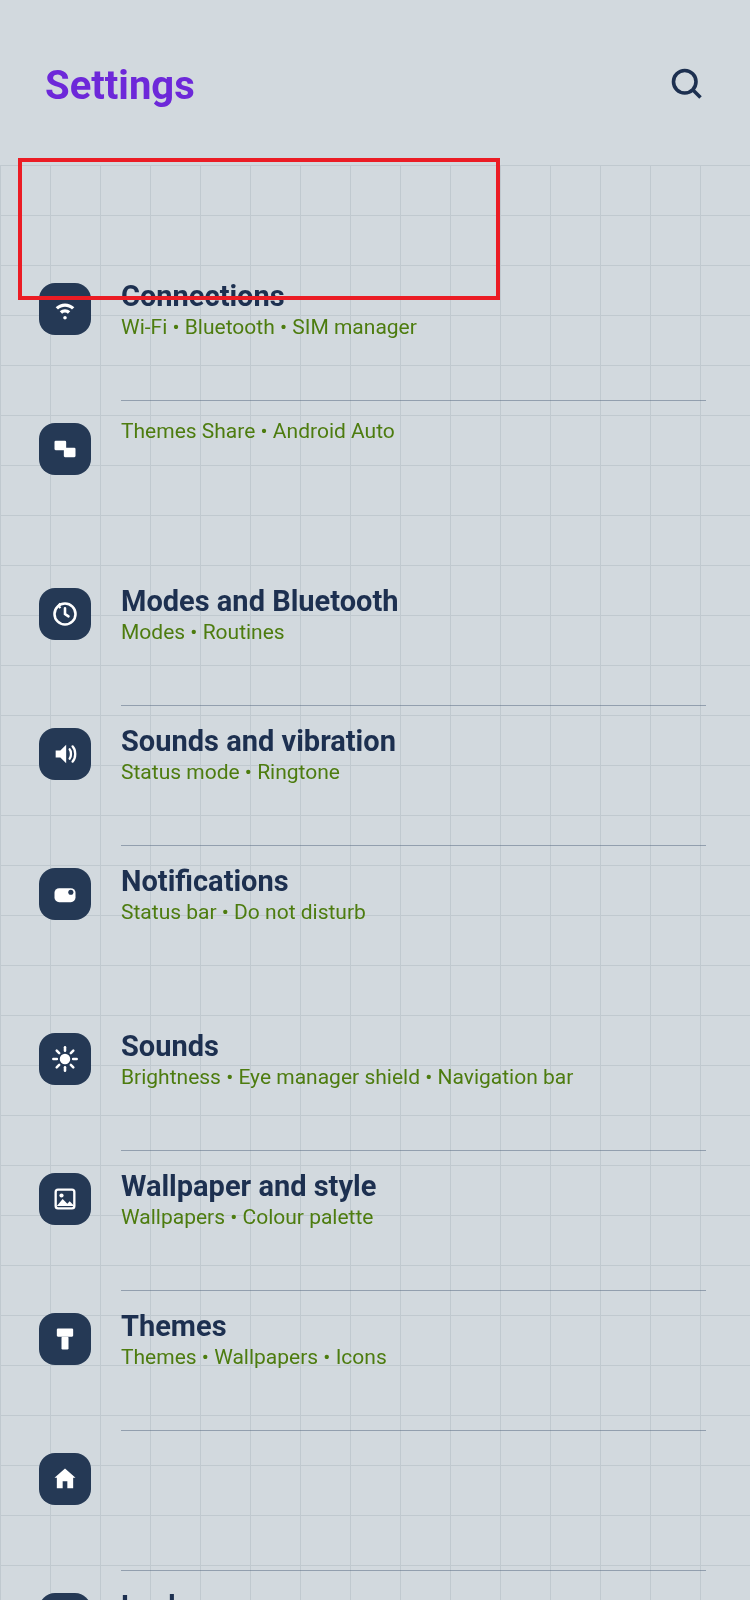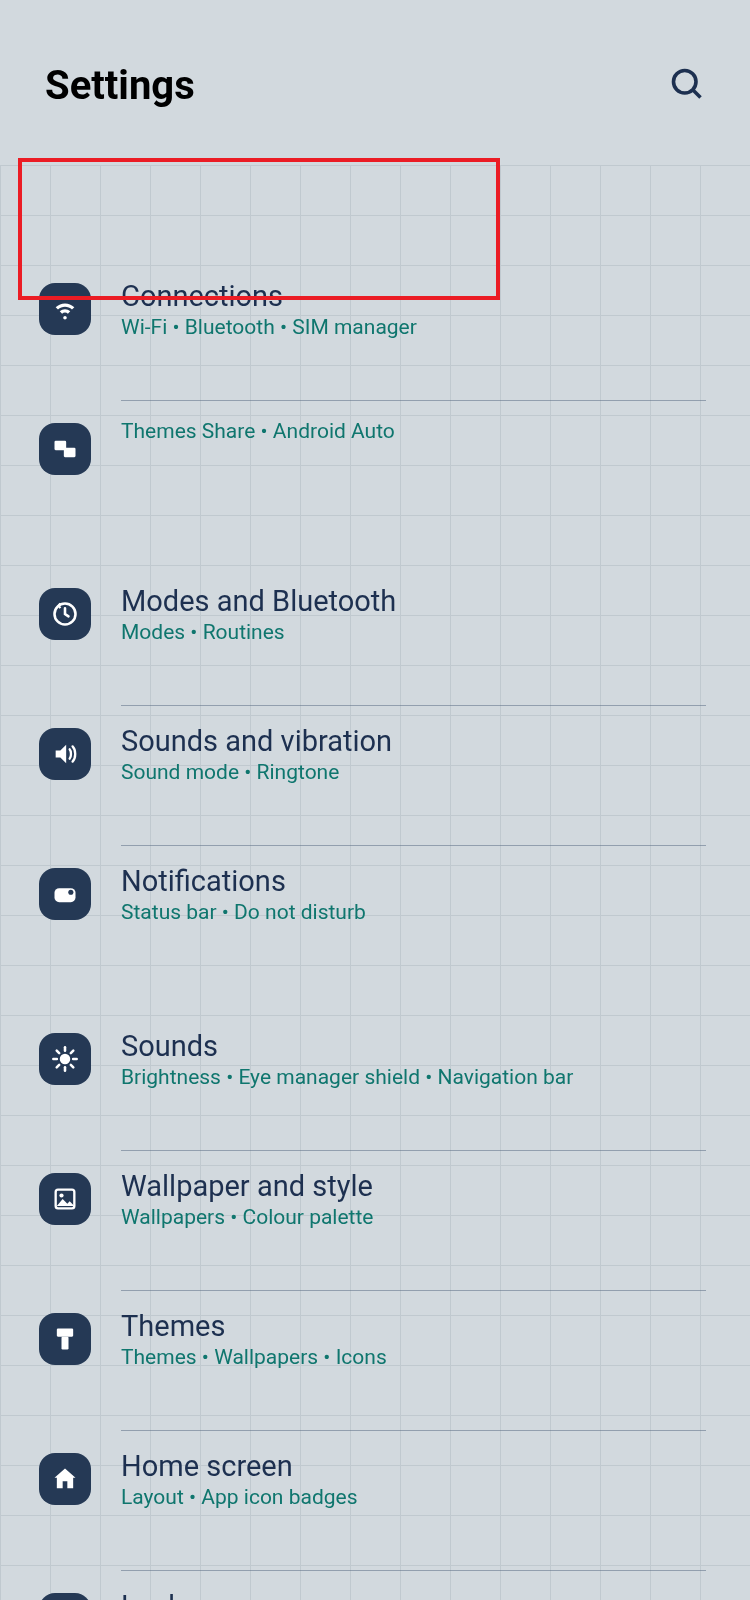--- a/index.html
+++ b/index.html
@@ -24,21 +24,21 @@
     .content { position: relative; z-index: 1; }
     .header {
       display: flex;
       justify-content: space-between;
       align-items: center;
       padding: 62px 45px 0 45px;
     }
     .title {
       font-size: 40px;
       font-weight: 700;
-      color: #000000;
+      color: #6d28d9;
     }
     .search-icon svg { width: 36px; height: 36px; stroke: #1d3050; stroke-width: 2.4; fill: none; }
     .groups { padding: 170px 4px 0 4px; }
     .group {
       margin-bottom: 60px;
     }
     .item {
       display: flex;
       align-items: flex-start;
       padding: 0 35px;
@@ -54,27 +54,27 @@
       align-items: center;
       justify-content: center;
       margin-right: 30px;
       margin-top: 4px;
       flex-shrink: 0;
     }
     .item .icon-wrap svg { width: 28px; height: 28px; fill: #fff; }
     .item .texts { flex: 1; }
     .item .item-title {
       font-size: 29px;
-      font-weight: 400;
+      font-weight: 700;
       color: #1d3050;
       margin-bottom: 2px;
     }
     .item .item-sub {
       font-size: 21px;
-      color: #0f766e;
+      color: #4d7c0f;
     }
     .divider {
       height: 1px;
       background: #5c7087;
       margin-left: 117px;
       margin-right: 40px;
       margin-top: 16px;
       margin-bottom: 18px;
       opacity: 0.55;
     }
@@ -148,21 +148,21 @@
         <div class="divider"></div>
         <div class="item">
           <div class="icon-wrap">
             <svg viewBox="0 0 24 24">
               <path d="M4 9v6h4l5 5V4L8 9H4z"></path>
               <path d="M16 8c1.5 1.5 1.5 6.5 0 8M18.5 5.5c3 3 3 10 0 13" fill="none" stroke="#fff" stroke-width="2" stroke-linecap="round"></path>
             </svg>
           </div>
           <div class="texts">
             <div class="item-title">Sounds and vibration</div>
-            <div class="item-sub">Sound mode  •  Ringtone</div>
+            <div class="item-sub">Status mode  •  Ringtone</div>
           </div>
         </div>
         <div class="divider"></div>
         <div class="item">
           <div class="icon-wrap">
             <svg viewBox="0 0 24 24">
               <rect x="3" y="7" width="18" height="12" rx="4"></rect>
               <circle cx="17" cy="10.5" r="2.2" fill="#253955"></circle>
             </svg>
           </div>
@@ -221,24 +221,20 @@
             <div class="item-sub">Themes  •  Wallpapers  •  Icons</div>
           </div>
         </div>
         <div class="divider"></div>
         <div class="item">
           <div class="icon-wrap">
             <svg viewBox="0 0 24 24">
               <path d="M12 3l9 8h-2v9h-5v-6h-4v6H5v-9H3l9-8z"></path>
             </svg>
           </div>
-          <div class="texts">
-            <div class="item-title">Home screen</div>
-            <div class="item-sub">Layout  •  App icon badges</div>
-          </div>
         </div>
         <div class="divider"></div>
         <div class="item">
           <div class="icon-wrap"></div>
           <div class="texts">
             <div class="item-title">Lock screen</div>
           </div>
         </div>
       </div>
     </div>

